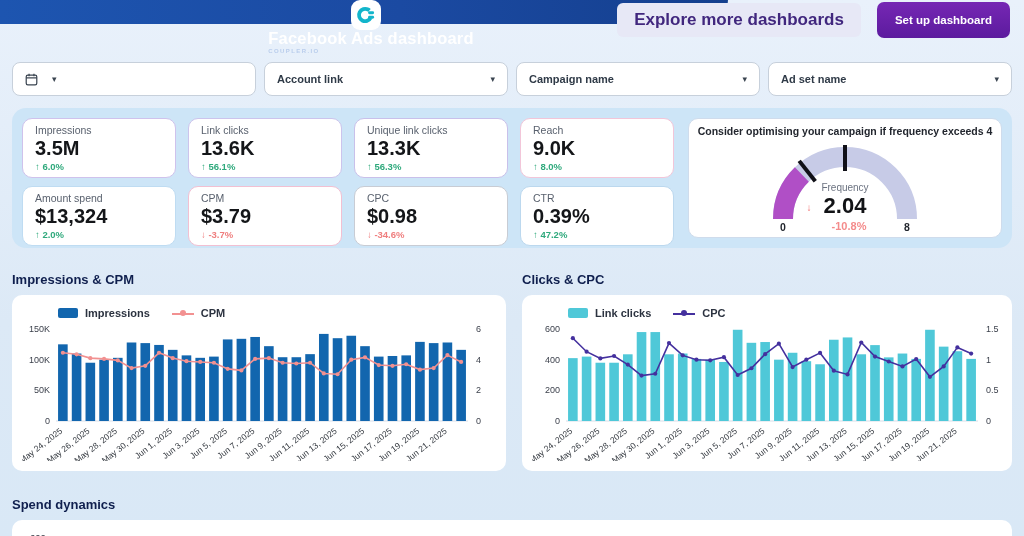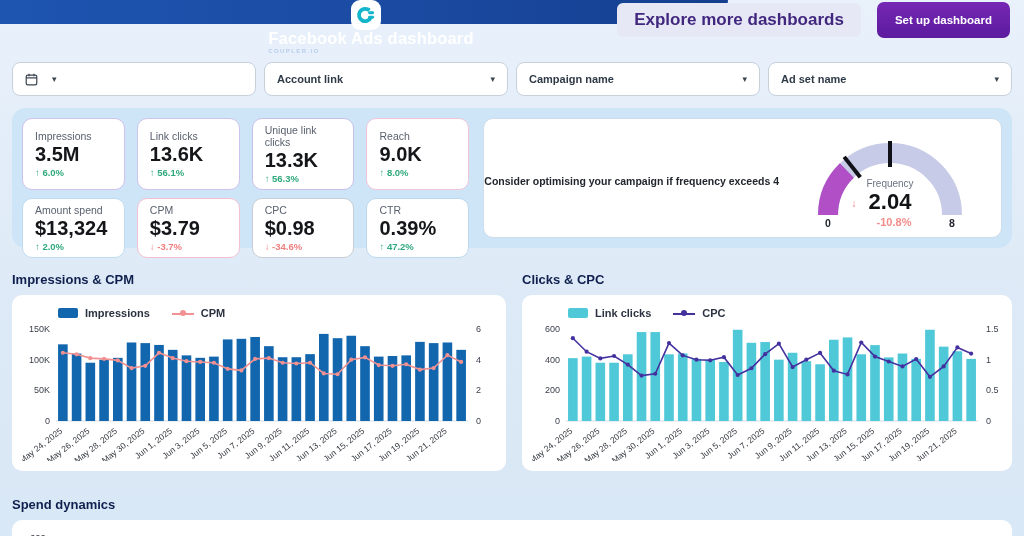--- a/index.html
+++ b/index.html
@@ -29,21 +29,21 @@
   
   .kpi-panel{margin:12px 12px 0 12px;height:140px;background:#cde5f7;border-radius:14px;
     display:flex;gap:14px;padding:10px;box-sizing:border-box;}
   .kpi-grid{width:652px;display:grid;grid-template-columns:repeat(4,1fr);grid-template-rows:1fr 1fr;gap:8px 12px;}
   .kpi-card{background:#ffffff;border-radius:10px;border:1.5px solid #ccc;padding:5px 12px;box-sizing:border-box;
     display:flex;flex-direction:column;justify-content:center;}
   .kpi-label{font-size:10.5px;color:#59616e;}
   .kpi-value{font-size:20px;font-weight:600;color:#141619;margin:1px 0;}
   .kpi-delta{font-size:9.5px;font-weight:bold;}
   .gauge-card{flex:1;background:#ffffff;border-radius:10px;border:1px solid #cfdcEC;box-sizing:border-box;
-    display:flex;align-items:center;padding-top:6px;}
+    display:flex;flex-direction:column;align-items:center;padding-top:6px;}
   .gauge-note{font-size:10.5px;font-weight:bold;color:#22262e;white-space:nowrap;}
   
   .charts-row{display:flex;gap:16px;margin:24px 12px 0 12px;}
   .chart-section h3, .spend-section h3{margin:0 0 8px 0;font-size:13px;color:#0f1f4e;font-weight:bold;}
   .sec-left{width:494px;}
   .sec-right{width:490px;}
   .chart-card{background:#ffffff;border-radius:10px;padding:8px 10px 6px 10px;box-sizing:border-box;}
   .legend{display:flex;align-items:center;gap:22px;margin:2px 0 2px 36px;height:16px;}
   .legend-item{display:flex;align-items:center;gap:7px;font-size:11px;color:#2c3340;font-weight:bold;}
   .sw-bar{width:20px;height:10px;border-radius:2px;}

